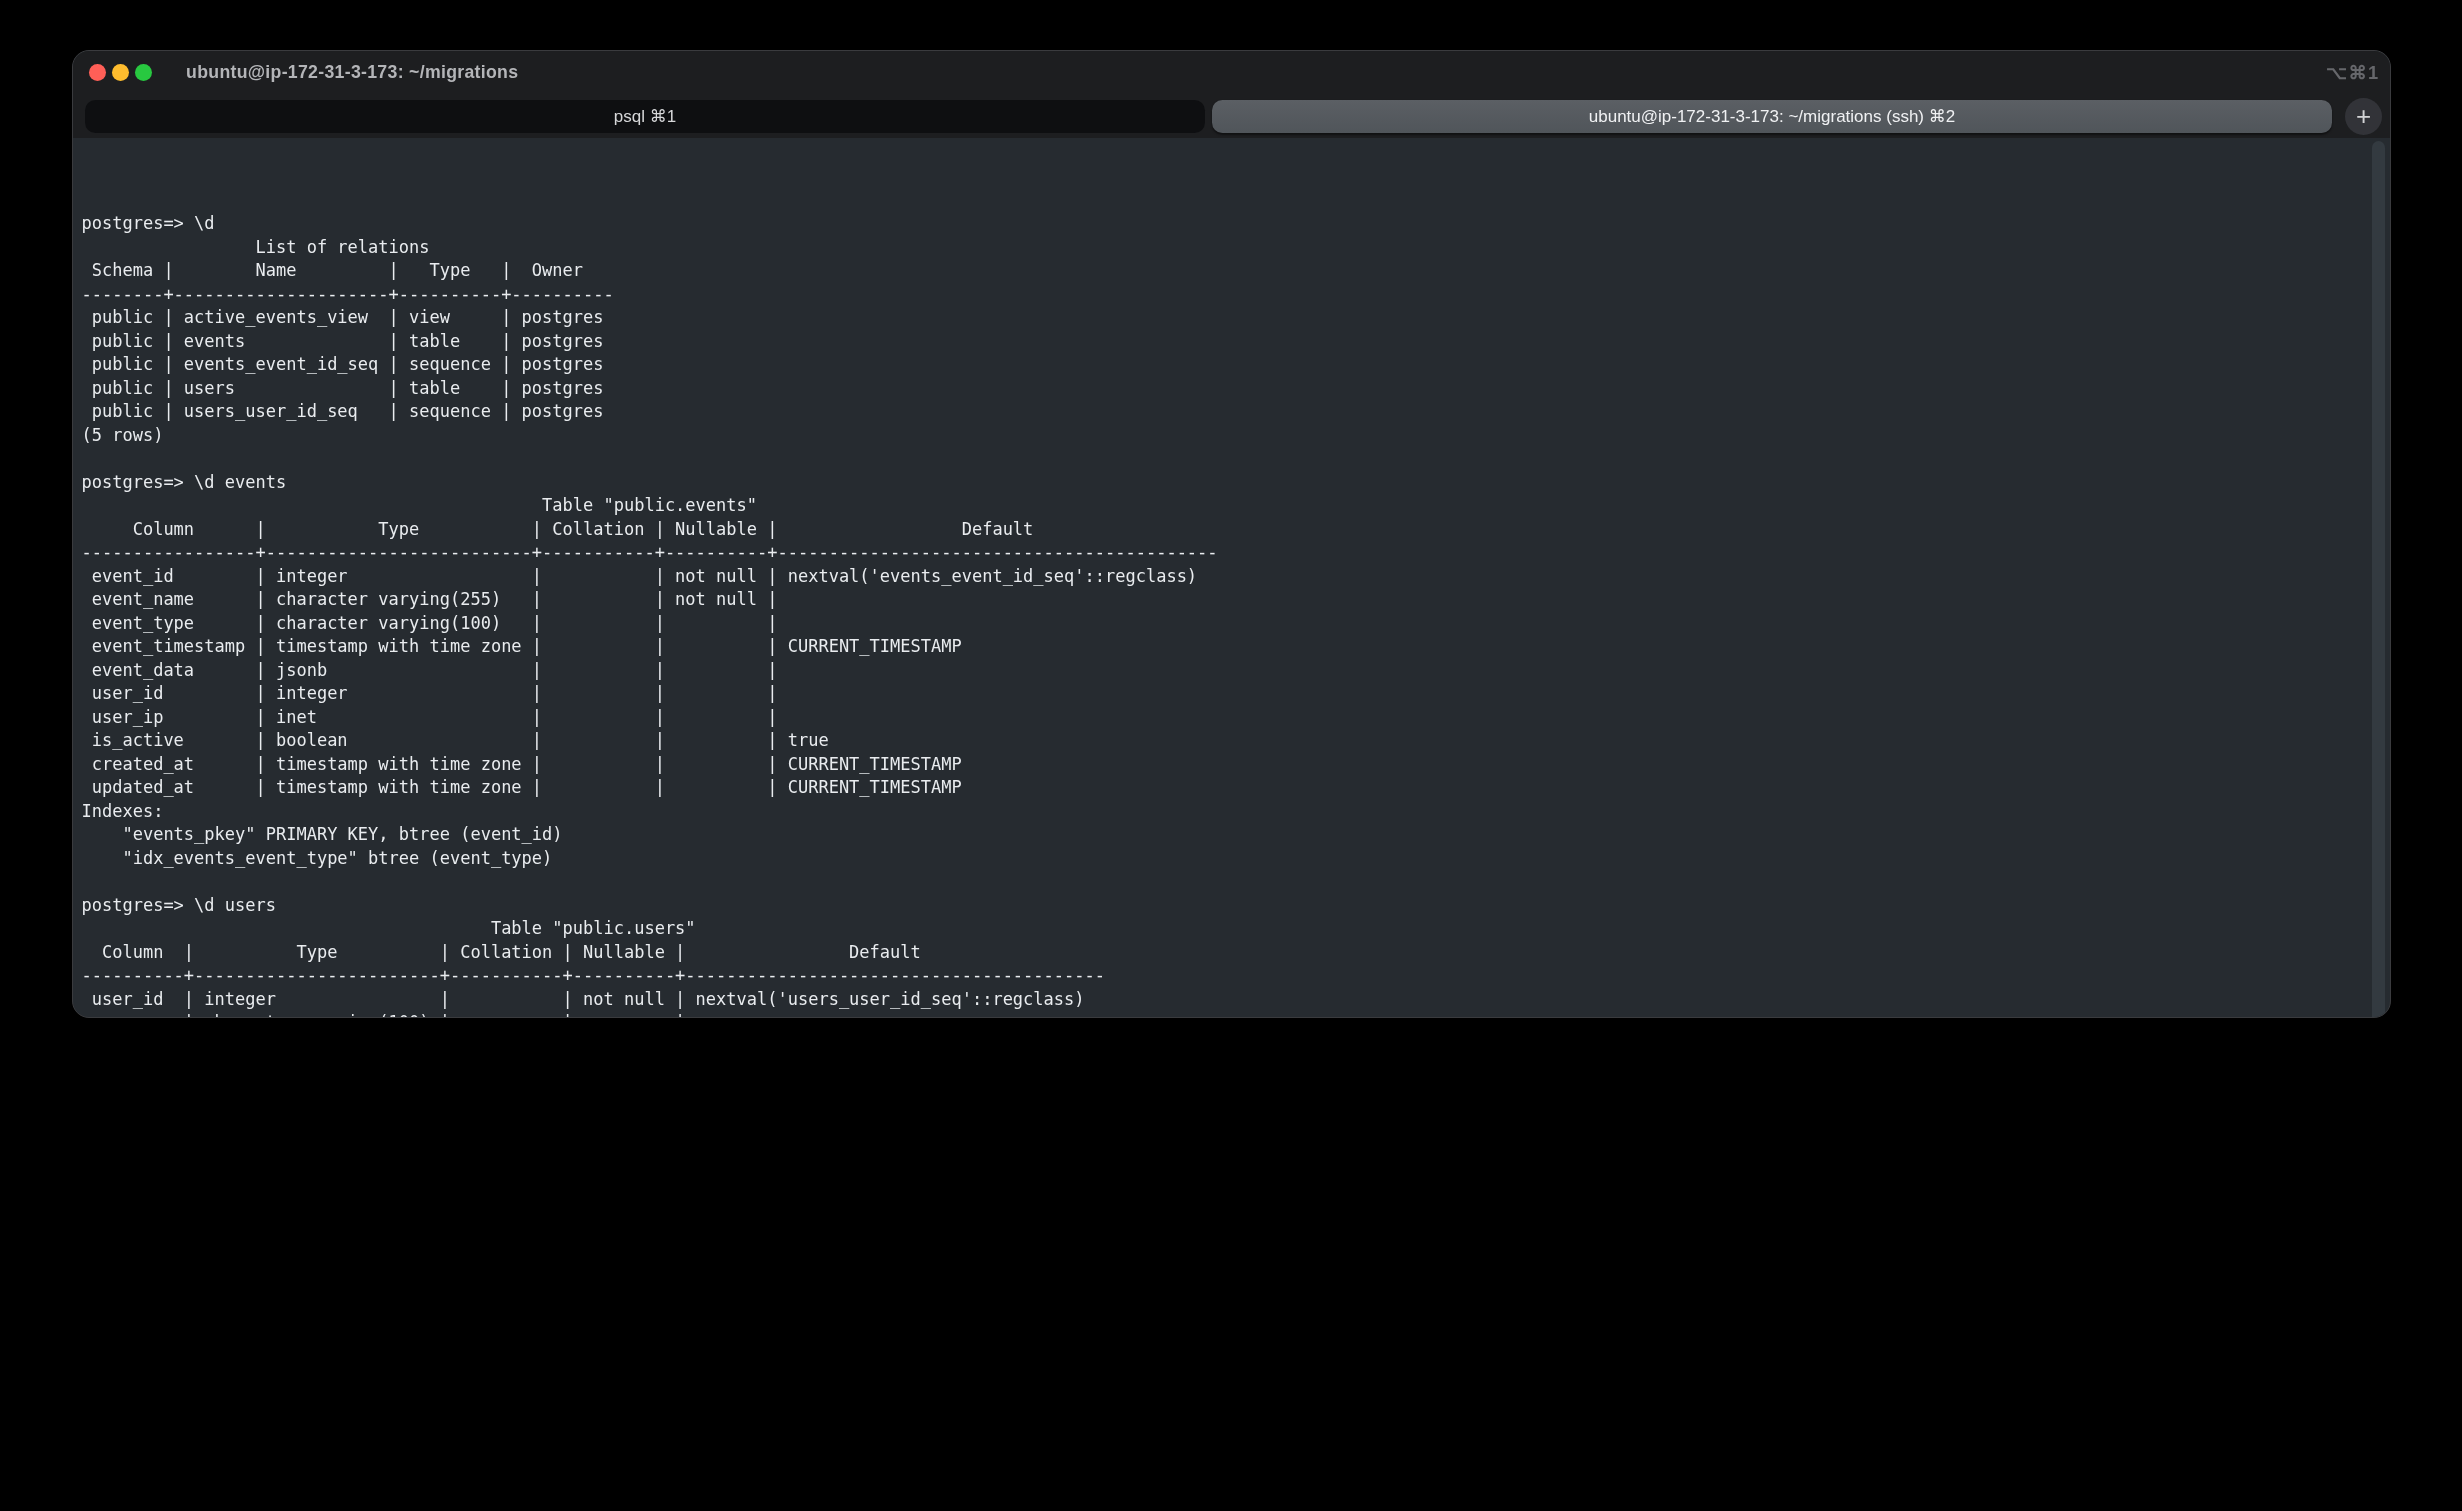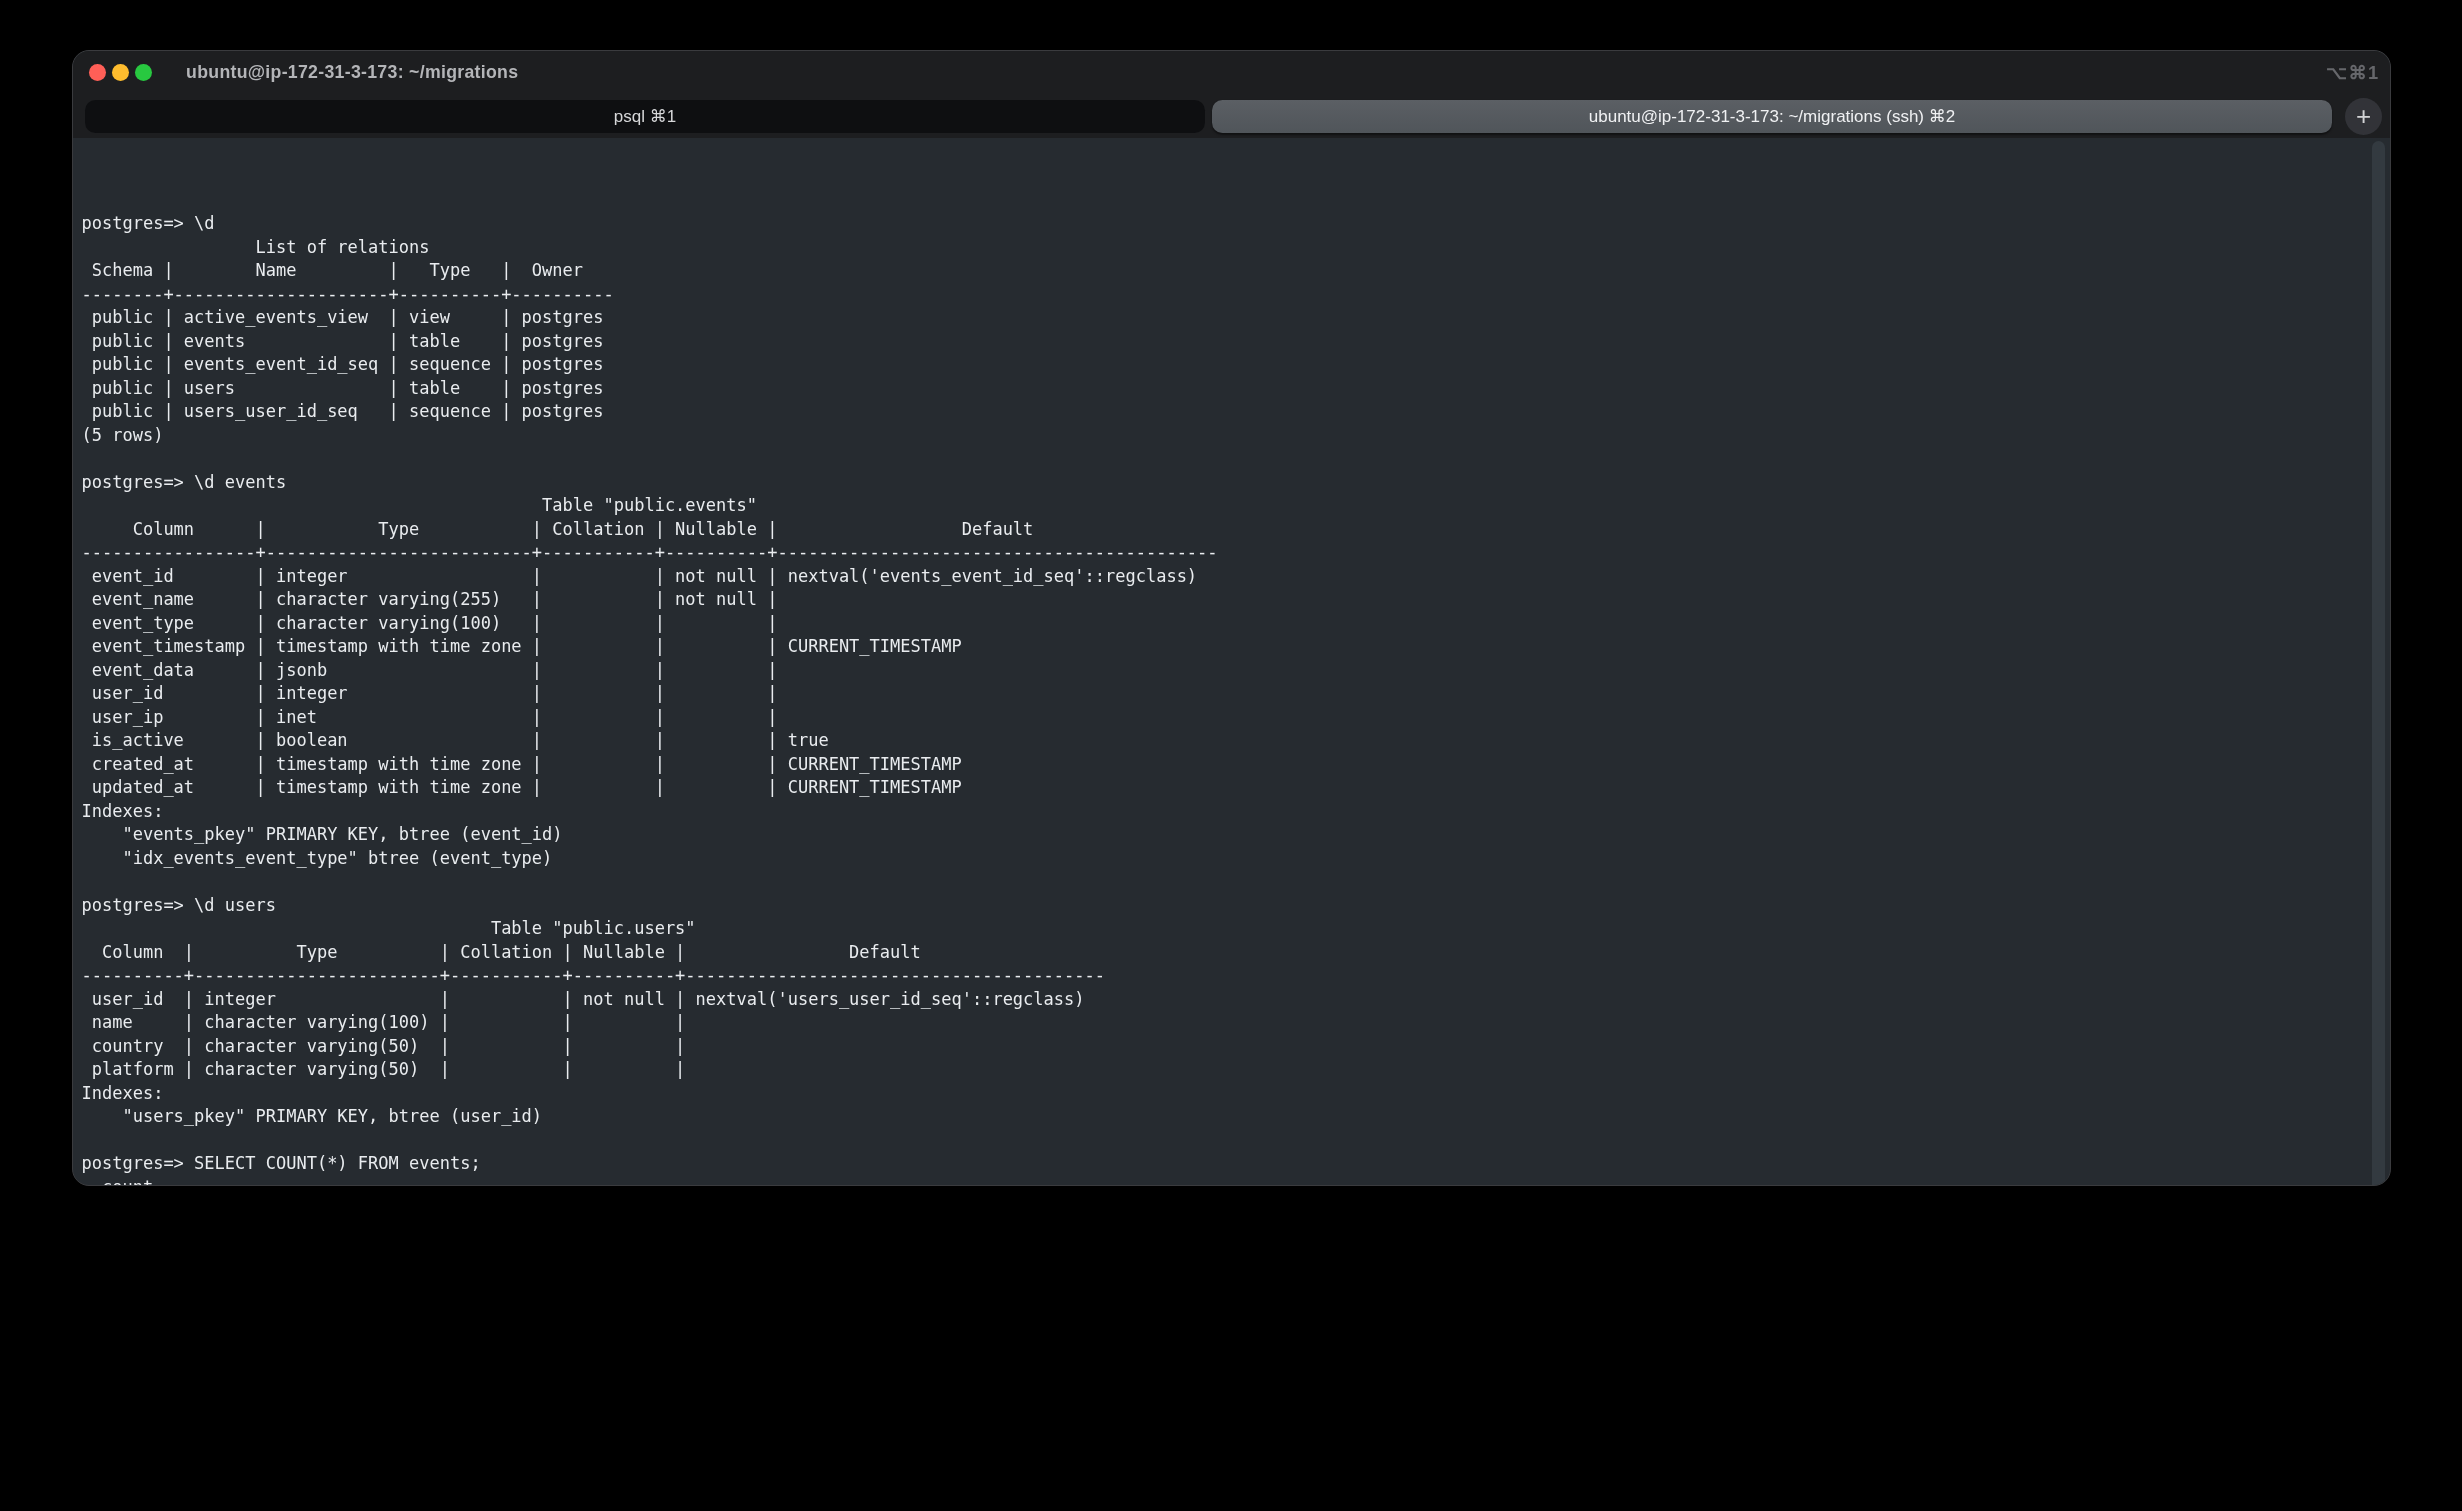--- a/index.html
+++ b/index.html
@@ -1,20 +1,20 @@
 <!DOCTYPE html>
 <html style="font-size:10.5px"><head>
 <meta charset="utf-8">
 <style>
   * { margin:0; padding:0; box-sizing:border-box; }
   html,body { width:2462px; height:1512px; background:#000; overflow:hidden;
               font-family:"Liberation Sans", sans-serif; }
 
   .window {
-    position:absolute; left:72px; top:50px; width:2319px; height:1136px;
+    position:absolute; left:72px; top:50px; width:2319px; height:968px;
     background:#262b30; border:1.3px solid #3a3b3e; border-radius:17px;
     overflow:hidden;
   }
 
   
   .titlebar {
     height:43px; background:#1d1e20;
     display:flex; align-items:center; padding-left:16.3px;
   }
   .traffic-lights { display:flex; gap:5.9px; align-items:center; }

